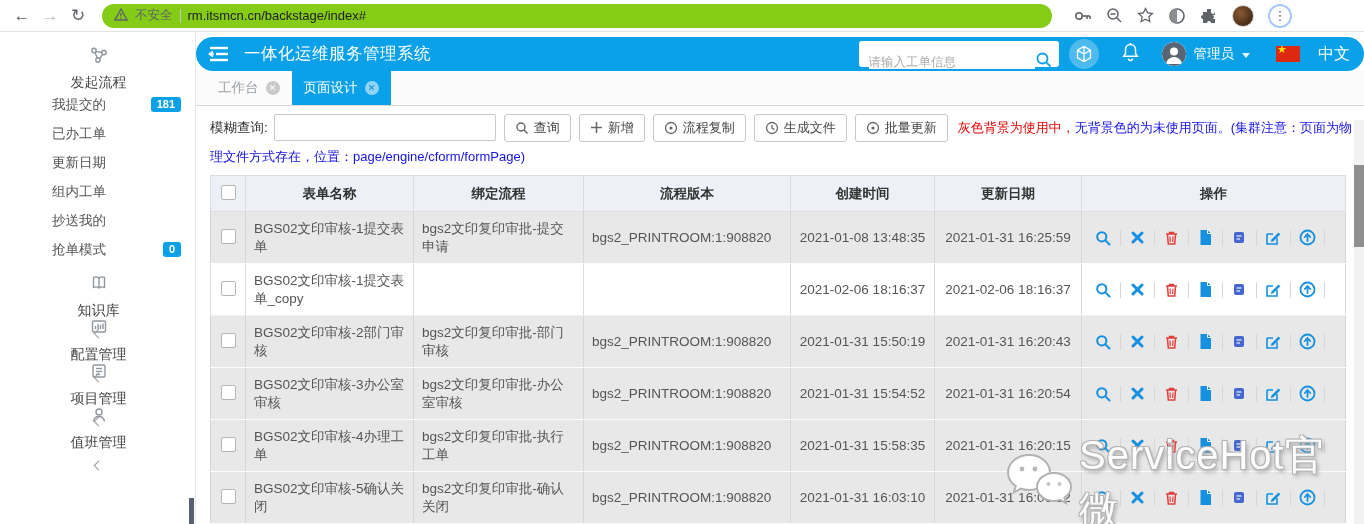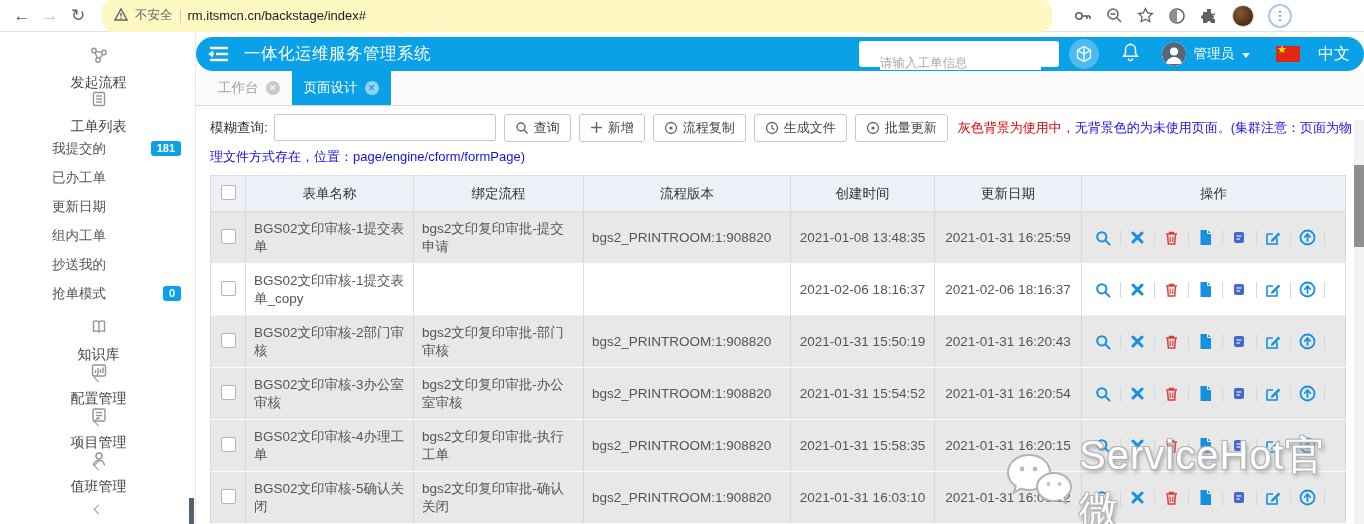--- a/index.html
+++ b/index.html
@@ -6,21 +6,21 @@
   html,body { width:1364px; height:524px; overflow:hidden;
     font-family:"Liberation Sans","DejaVu Sans",sans-serif; background:#fff; }
   .screen { position:relative; width:1364px; height:524px; background:#fff; }
 
   
   .browser-bar { height:32px; display:flex; align-items:center; padding:0 8px;
     background:#fff; border-bottom:1px solid #e3e3e3; }
   .nav-ic { width:28px; height:28px; display:flex; align-items:center; justify-content:center;
     font-size:17px; color:#5f6368; border-radius:50%; cursor:pointer; flex:0 0 auto;}
   .nav-ic.disabled { color:#bdc1c6; }
-  .addr { flex:0 0 auto; width:950px; height:33px; margin:0 10px; background:#fef9c3;
+  .addr { flex:0 0 auto; width:950px; height:24px; margin:0 10px; background:#84cc16;
     border-radius:12px; display:flex; align-items:center; padding:0 12px; gap:7px; }
   .addr .warn { color:#5f6368; font-size:12px; }
   .addr .sec { color:#5f6368; font-size:12.5px; }
   .addr .bar-sep { width:1px; height:14px; background:#c6c8ca; }
   .addr .url { color:#202124; font-size:13px; }
   .chrome-right { display:flex; align-items:center; gap:14px; margin-left:12px; color:#5f6368; }
   .chrome-right svg { display:block; }
   .avatar-horse { width:22px; height:22px; border-radius:50%;
     background:radial-gradient(circle at 35% 35%, #8a5a33, #4a2c18 70%); border:1px solid #d0d0d0;}
   .menu-dots { width:24px; height:24px; border:2px solid #a8c7fa; border-radius:50%;
@@ -50,21 +50,21 @@
   .sicon svg { display:block; stroke:#8f969c; fill:none; stroke-width:1.4; }
   .side-scroll-thumb { position:absolute; right:1px; bottom:0; width:5px; height:26px; background:#55616e; }
 
   
   .top-sliver { height:6px; background:#fff; }
   .app-header { height:40px; background:#0aa1e9; display:flex; align-items:center; padding:0 14px 0 12px;border-radius:17px; }
   .burger { width:22px; height:18px; margin-right:14px; cursor:pointer; }
   .app-title { color:#fff; font-size:16.5px; letter-spacing:0.5px; flex:0 0 auto; }
   .hdr-spacer { flex:1; }
   .hdr-search { width:200px; height:26px; background:#fff; border-radius:3px; display:flex;
-    align-items:center; padding:15px 6px 0 10px;flex-direction:column; }
+    align-items:center; padding:15px 6px 0 10px; }
   .hdr-search input { border:none; outline:none; flex:1; font-size:12.5px; color:#333; min-width:0;
     font-family:inherit; }
   .hdr-search input::placeholder { color:#aaa; }
   .cube-btn { width:30px; height:30px; border-radius:50%; background:rgba(255,255,255,0.28);
     display:flex; align-items:center; justify-content:center; margin-left:10px; cursor:pointer;}
   .bell { margin-left:22px; cursor:pointer; }
   .hdr-user { display:flex; align-items:center; margin-left:22px; gap:8px; color:#fff; cursor:pointer;}
   .user-avatar { width:24px; height:24px; border-radius:50%; background:#e9eef2; display:flex;
     align-items:flex-end; justify-content:center; overflow:hidden;}
   .hdr-user .uname { font-size:13.5px; }
@@ -95,21 +95,21 @@
     background:#fff; border:1px solid #c8c8c8; border-radius:3px; font-size:13px; color:#444;
     cursor:pointer; margin-left:8px; font-family:inherit;}
   .tbtn svg { display:block; }
   .note-red { color:#e60000; }
   .note-blue { color:#1512e8; }
   .note-wrap { margin-left:10px; }
 
   
   table.grid { border-collapse:collapse; table-layout:fixed; width:1135px; margin-top:5px;
     font-size:13.5px; color:#555; }
-  table.grid th { background:#edf1f7; color:#333; font-weight:normal; height:36px;
+  table.grid th { background:#edf1f7; color:#333; font-weight:bold; height:36px;
     border:1px solid #dcdcdc; font-size:13.5px; }
   table.grid td { height:52px; border-left:1px solid #dcdcdc; border-right:1px solid #dcdcdc;
     border-bottom:1px solid #f2f2f2; padding:4px 8px; vertical-align:middle; word-break:break-all; }
   tr.row-used td { background:#e8e8e8; border-left-color:#d6d6d6; border-right-color:#d6d6d6;
     border-bottom-color:#fbfbfb;}
   tr.row-free td { background:#fff; }
   td.center, th { text-align:center; }
   td.left { text-align:left; }
   .checkbox { width:15px; height:15px; border:1px solid #b5b5b5; border-radius:2px; background:#fff;
     display:inline-block; cursor:pointer;}
@@ -198,32 +198,20 @@
               <circle cx="4" cy="4.5" r="2.2"></circle>
               <circle cx="14" cy="6.5" r="2.2"></circle>
               <circle cx="8" cy="14" r="2.2"></circle>
               <line x1="5.8" y1="5.6" x2="12.2" y2="6.2"></line>
               <line x1="5" y1="6.5" x2="7.4" y2="12"></line>
               <line x1="12.8" y1="8.4" x2="9.4" y2="12.6"></line>
             </svg>
         </span>
         <span class="lbl">发起流程</span>
       </div>
-      <div class="side-group">
-        <span class="sicon">
-          <svg width="18" height="18" viewBox="0 0 18 18">
-              <rect x="3.5" y="2.5" width="11" height="13" rx="1.5"></rect>
-              <line x1="6" y1="6" x2="12" y2="6"></line>
-              <line x1="6" y1="9" x2="12" y2="9"></line>
-              <line x1="6" y1="12" x2="12" y2="12"></line>
-            </svg>
-        </span>
-        <span class="lbl">工单列表</span>
-        <span class="chev chev-down"></span>
-      </div>
 
       <div class="side-sub">
         <span class="lbl">我提交的</span>
         <span class="badge">181</span>
       </div>
       <div class="side-sub">
         <span class="lbl">已办工单</span>
       </div>
       <div class="side-sub">
         <span class="lbl">更新日期</span>

